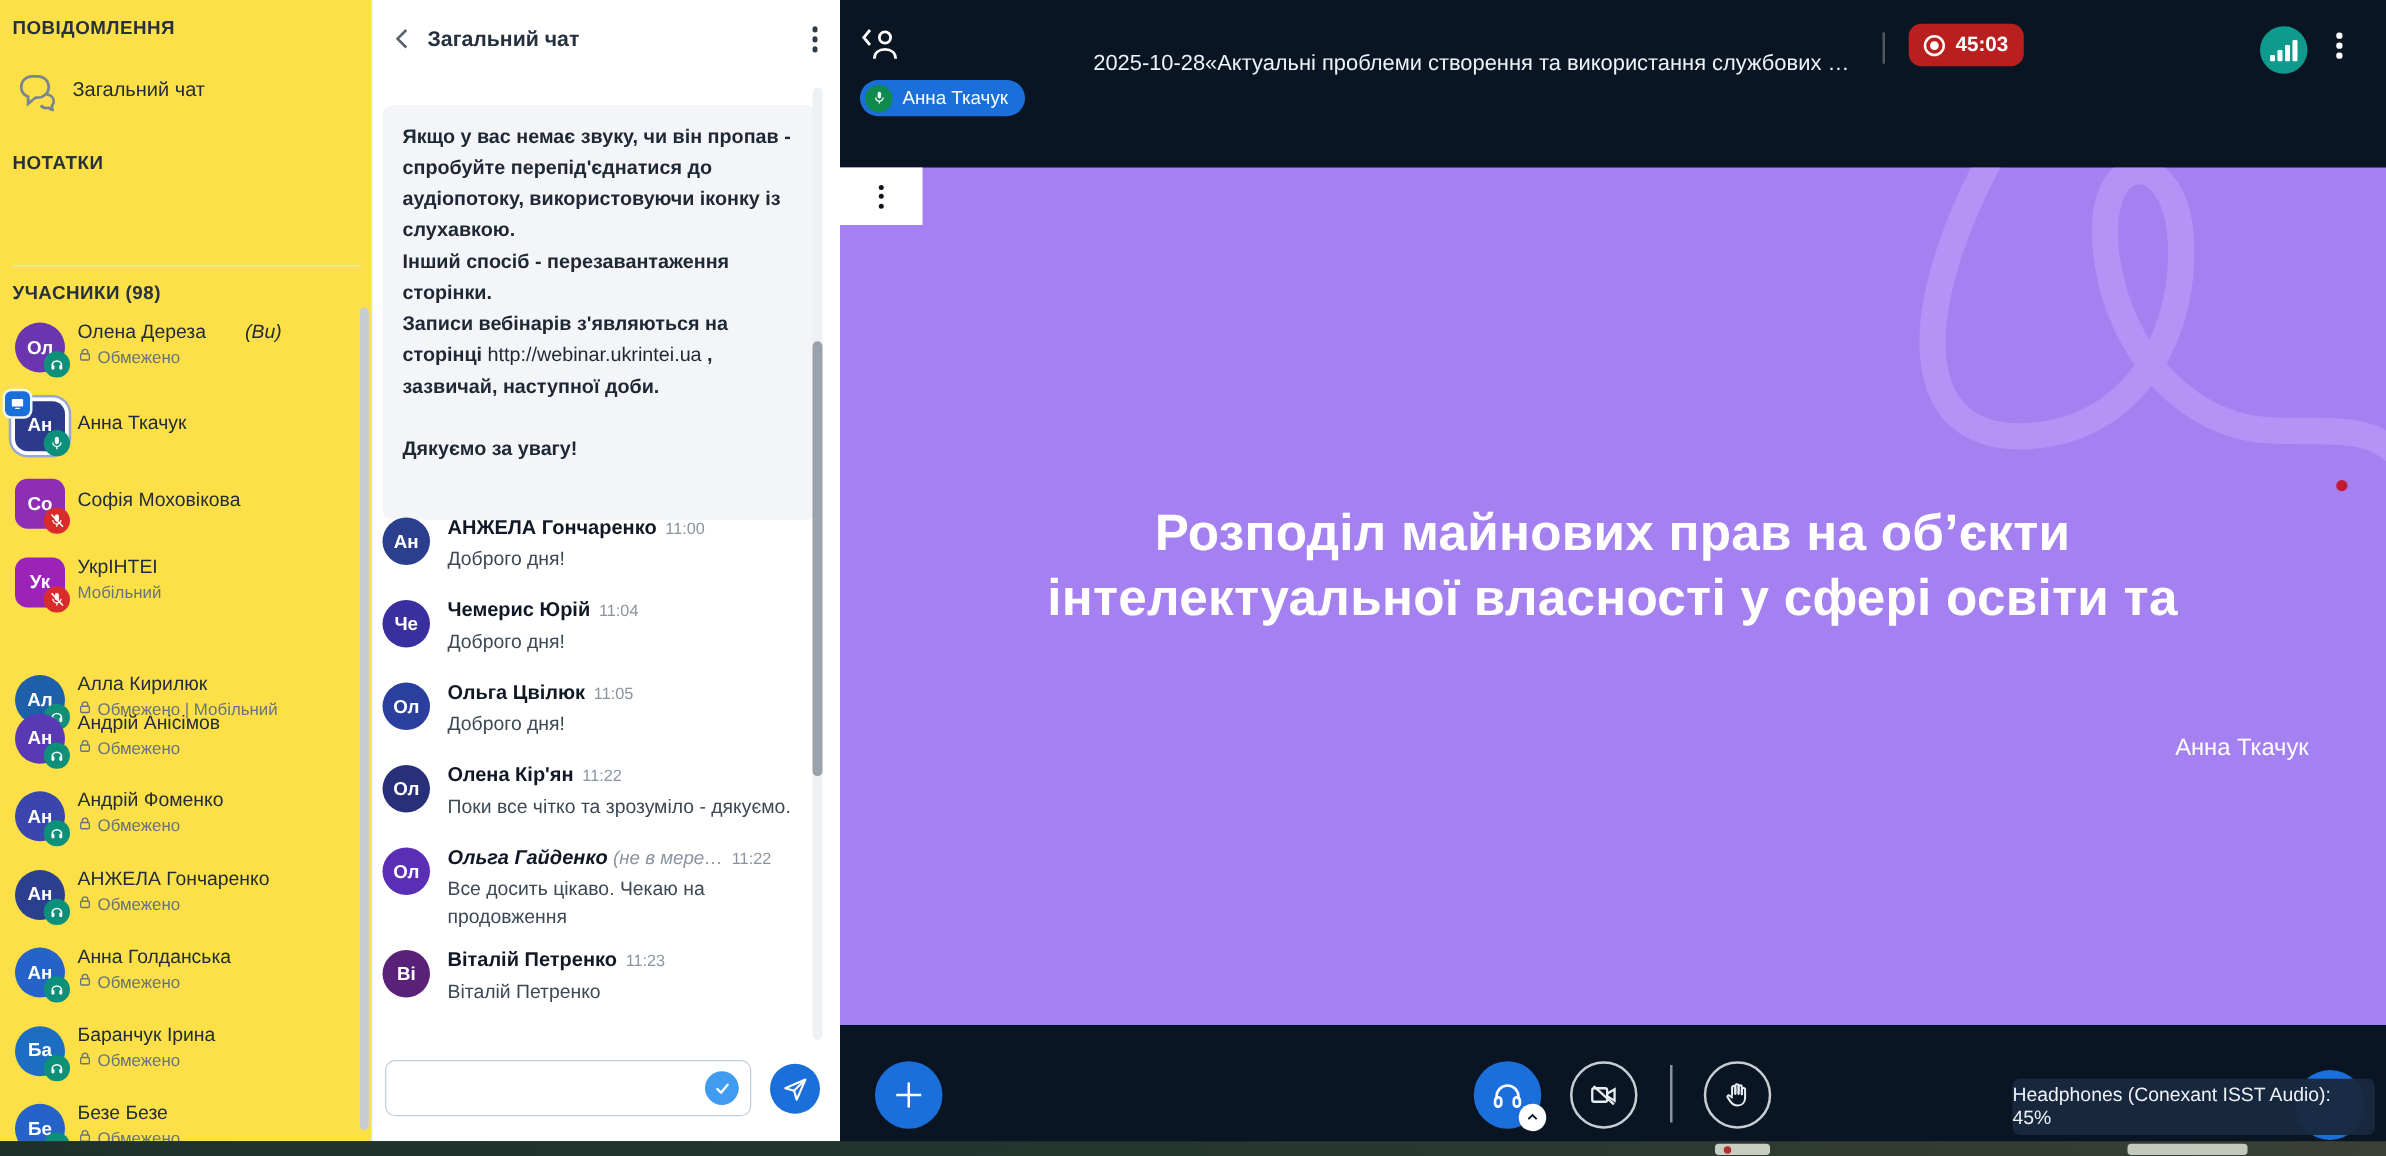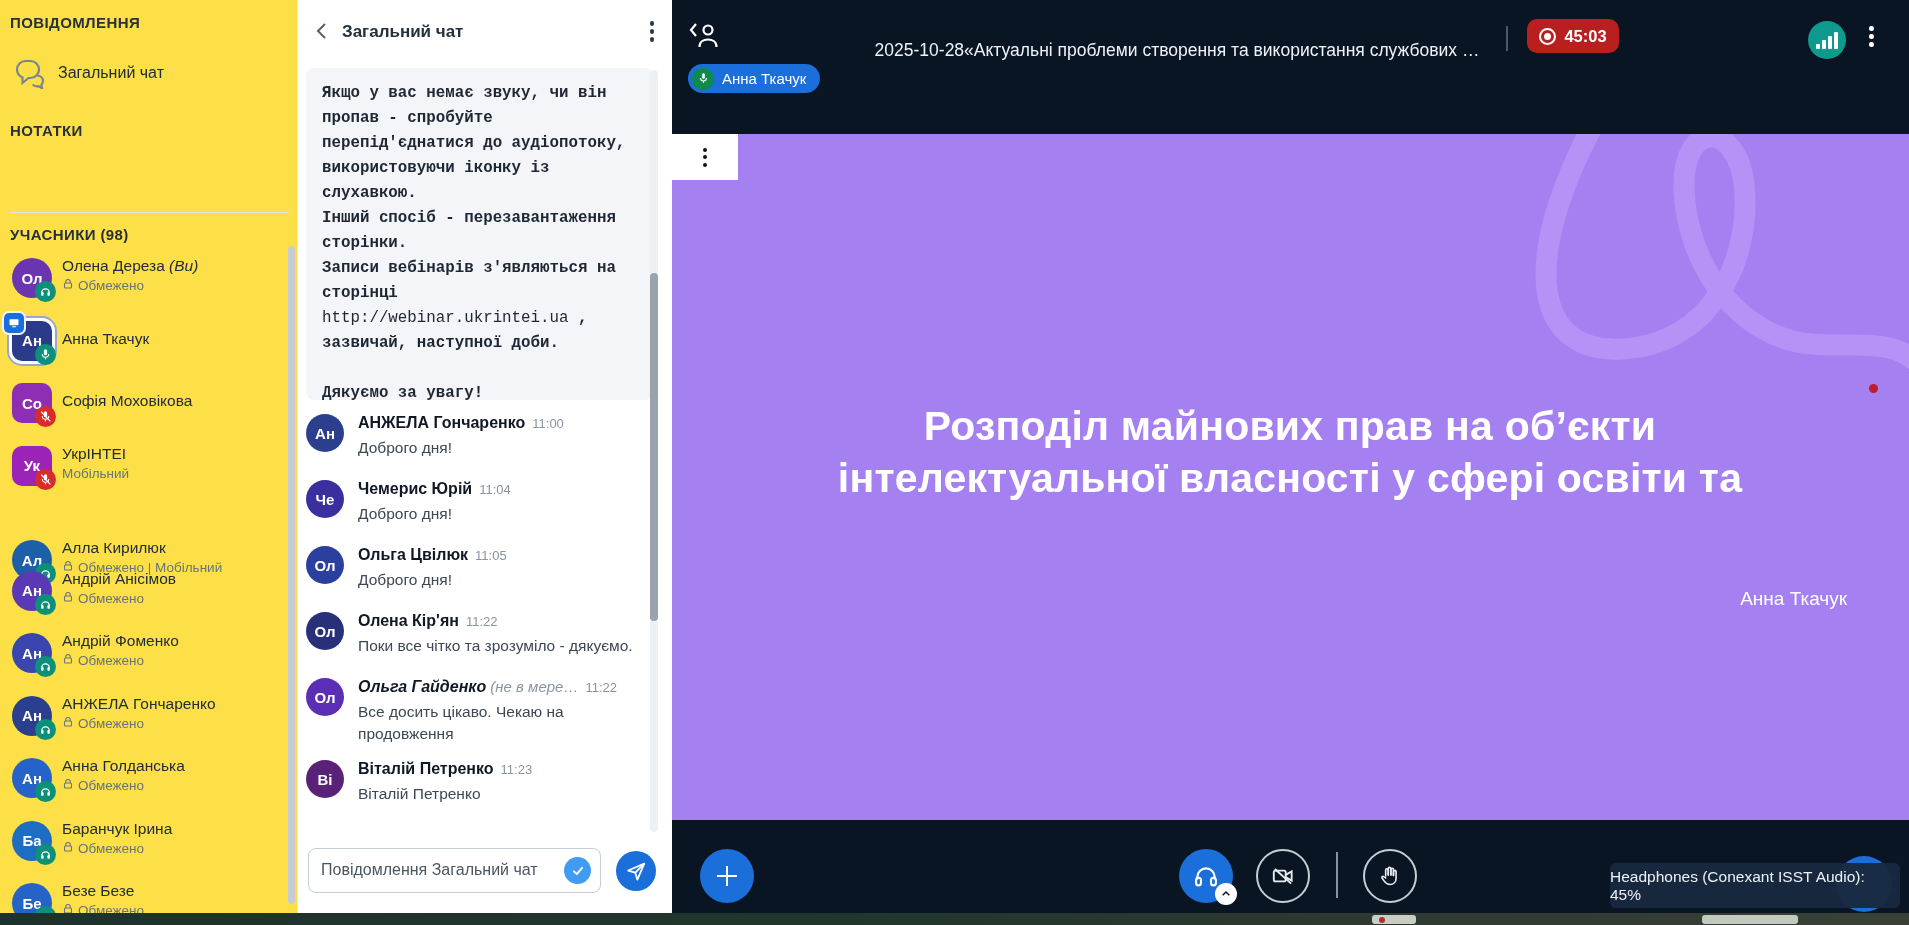--- a/index.html
+++ b/index.html
@@ -18,34 +18,34 @@
             color:#fff; font-size:15px; font-weight:bold; }
   .avatar.circle { border-radius:50%; }
   .avatar.square { border-radius:10px; }
   .avatar.selected { box-shadow:0 0 0 3px #ffffff, 0 0 0 5px #98a6d6; }
   .badge { position:absolute; right:-4px; bottom:-4px; width:21px; height:21px; border-radius:50%;
            display:flex; align-items:center; justify-content:center; }
   .badge.teal { background:#0d9079; } .badge.red { background:#d92b2b; }
   .pres-badge { position:absolute; left:-8px; top:-8px; width:20px; height:20px; border-radius:5px; background:#1b6fdb;
                 display:flex; align-items:center; justify-content:center; box-shadow:0 0 0 2px #f0f4f8; }
   .p-name { position:absolute; left:62px; font-size:15.5px; color:#222c38; white-space:nowrap; }
-  .p-name i { color:#222c38; }
+  .p-name i { color:#222c38;margin-left:27px; }
   .p-status { position:absolute; left:62px; font-size:13.5px; color:#68737e; display:flex; align-items:center; gap:4px; white-space:nowrap; }
   .s-scrollbar { position:absolute; right:2px; top:246px; width:7px; height:658px; background:#c6ccd2; border-radius:4px; }
 
   
   .chat { position:absolute; left:297px; top:0; width:375px; height:913px; background:#ffffff; border-left:1px solid #e3e8ee; overflow:hidden; }
   .chat-back { position:absolute; left:14px; top:21px; width:22px; height:22px; cursor:pointer; }
   .chat-title { position:absolute; left:44px; top:22px; font-size:17px; font-weight:bold; color:#24303d; }
   .kebab { display:flex; flex-direction:column; gap:3.5px; align-items:center; cursor:pointer; }
   .kebab span { width:4.5px; height:4.5px; border-radius:50%; }
   .chat-kebab { position:absolute; right:18px; top:21px; }
   .chat-kebab span { background:#303b48; }
-  .pinned { position:absolute; left:8px; top:68px; width:347px; height:332px; background:#f3f5f8; border-radius:8px;
-            padding:13px 16px; overflow:hidden;font-family:Liberation Mono, monospace; }
+  .pinned { position:absolute; left:8px; top:84px; width:347px; height:332px; background:#f3f5f8; border-radius:8px;
+            padding:13px 16px; overflow:hidden; }
   .pinned p { font-size:15.8px; font-weight:bold; color:#1e2733; line-height:25px; }
   .pinned p:last-child { margin-top:25px; }
   .pinned .url { font-weight:normal; }
   .msgs { position:absolute; left:8px; top:412px; width:345px; }
   .msg { position:relative; min-height:53px; margin-bottom:13px; padding-left:52px; }
   .msg .avatar { left:0; top:2px; width:38px; height:38px; border-radius:50%; }
   .m-head { font-size:16px; color:#101826; padding-top:2px; white-space:nowrap; }
   .m-name { font-weight:bold; }
   .m-name.offline { font-style:italic; }
   .m-note { font-style:italic; color:#8a94a0; font-size:15px; }
@@ -365,21 +365,20 @@
         <div class="m-head"><span class="m-name">Віталій Петренко</span><span class="m-time">11:23</span></div>
         <div class="m-text">Віталій Петренко</div>
       </div>
     </div>
 
   <div class="c-scroll-track">
       <div class="c-scroll-thumb"></div>
     </div>
 
   <div class="chat-inputbox">
-    <input type="text" placeholder="Повідомлення Загальний чат" style="">
     <span class="check-badge">
       <svg width="14" height="14" viewBox="0 0 24 24" fill="none" stroke="#fff" stroke-width="3.2" stroke-linecap="round" stroke-linejoin="round">
           <path d="M5 12.5l5 5 9-11"></path>
         </svg>
     </span>
   </div>
   <button class="send-btn">
     <svg width="22" height="22" viewBox="0 0 24 24" fill="none" stroke="#fff" stroke-width="1.9" stroke-linejoin="round">
         <path d="M3.5 11.5L21 4l-7.5 17.5-2.3-7.7z"></path>
         <path d="M11.2 13.8L21 4"></path>

